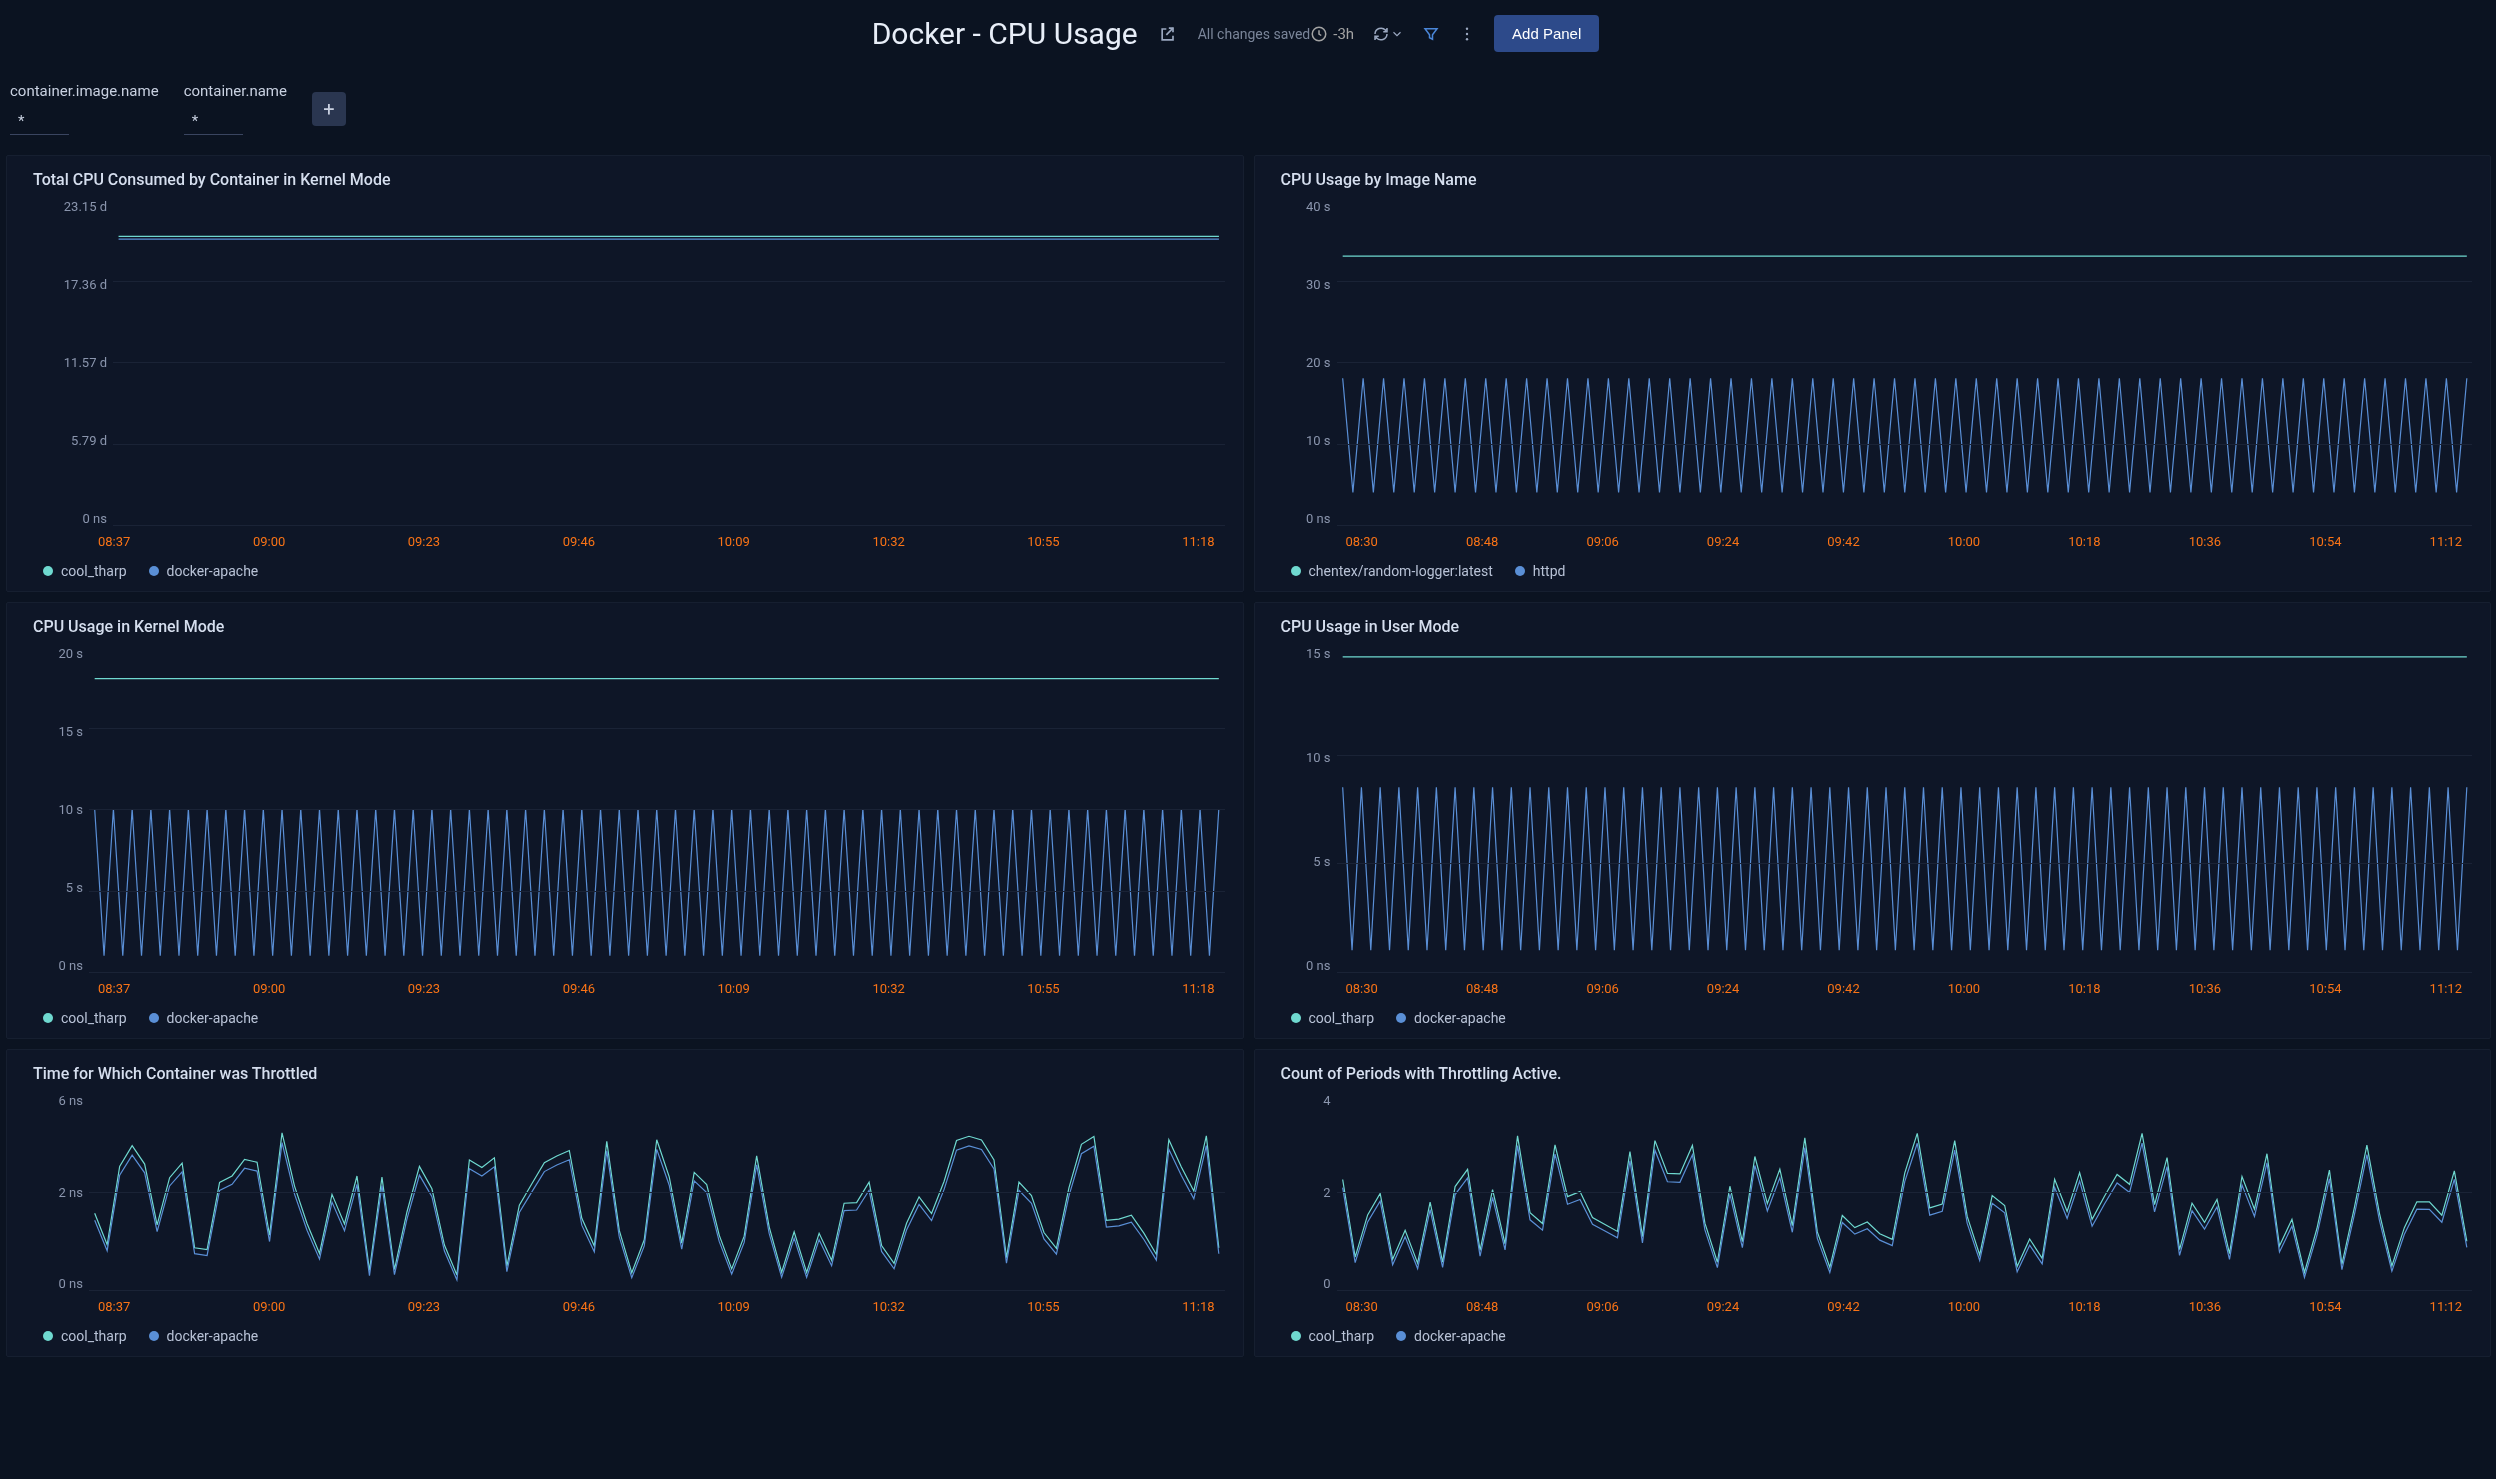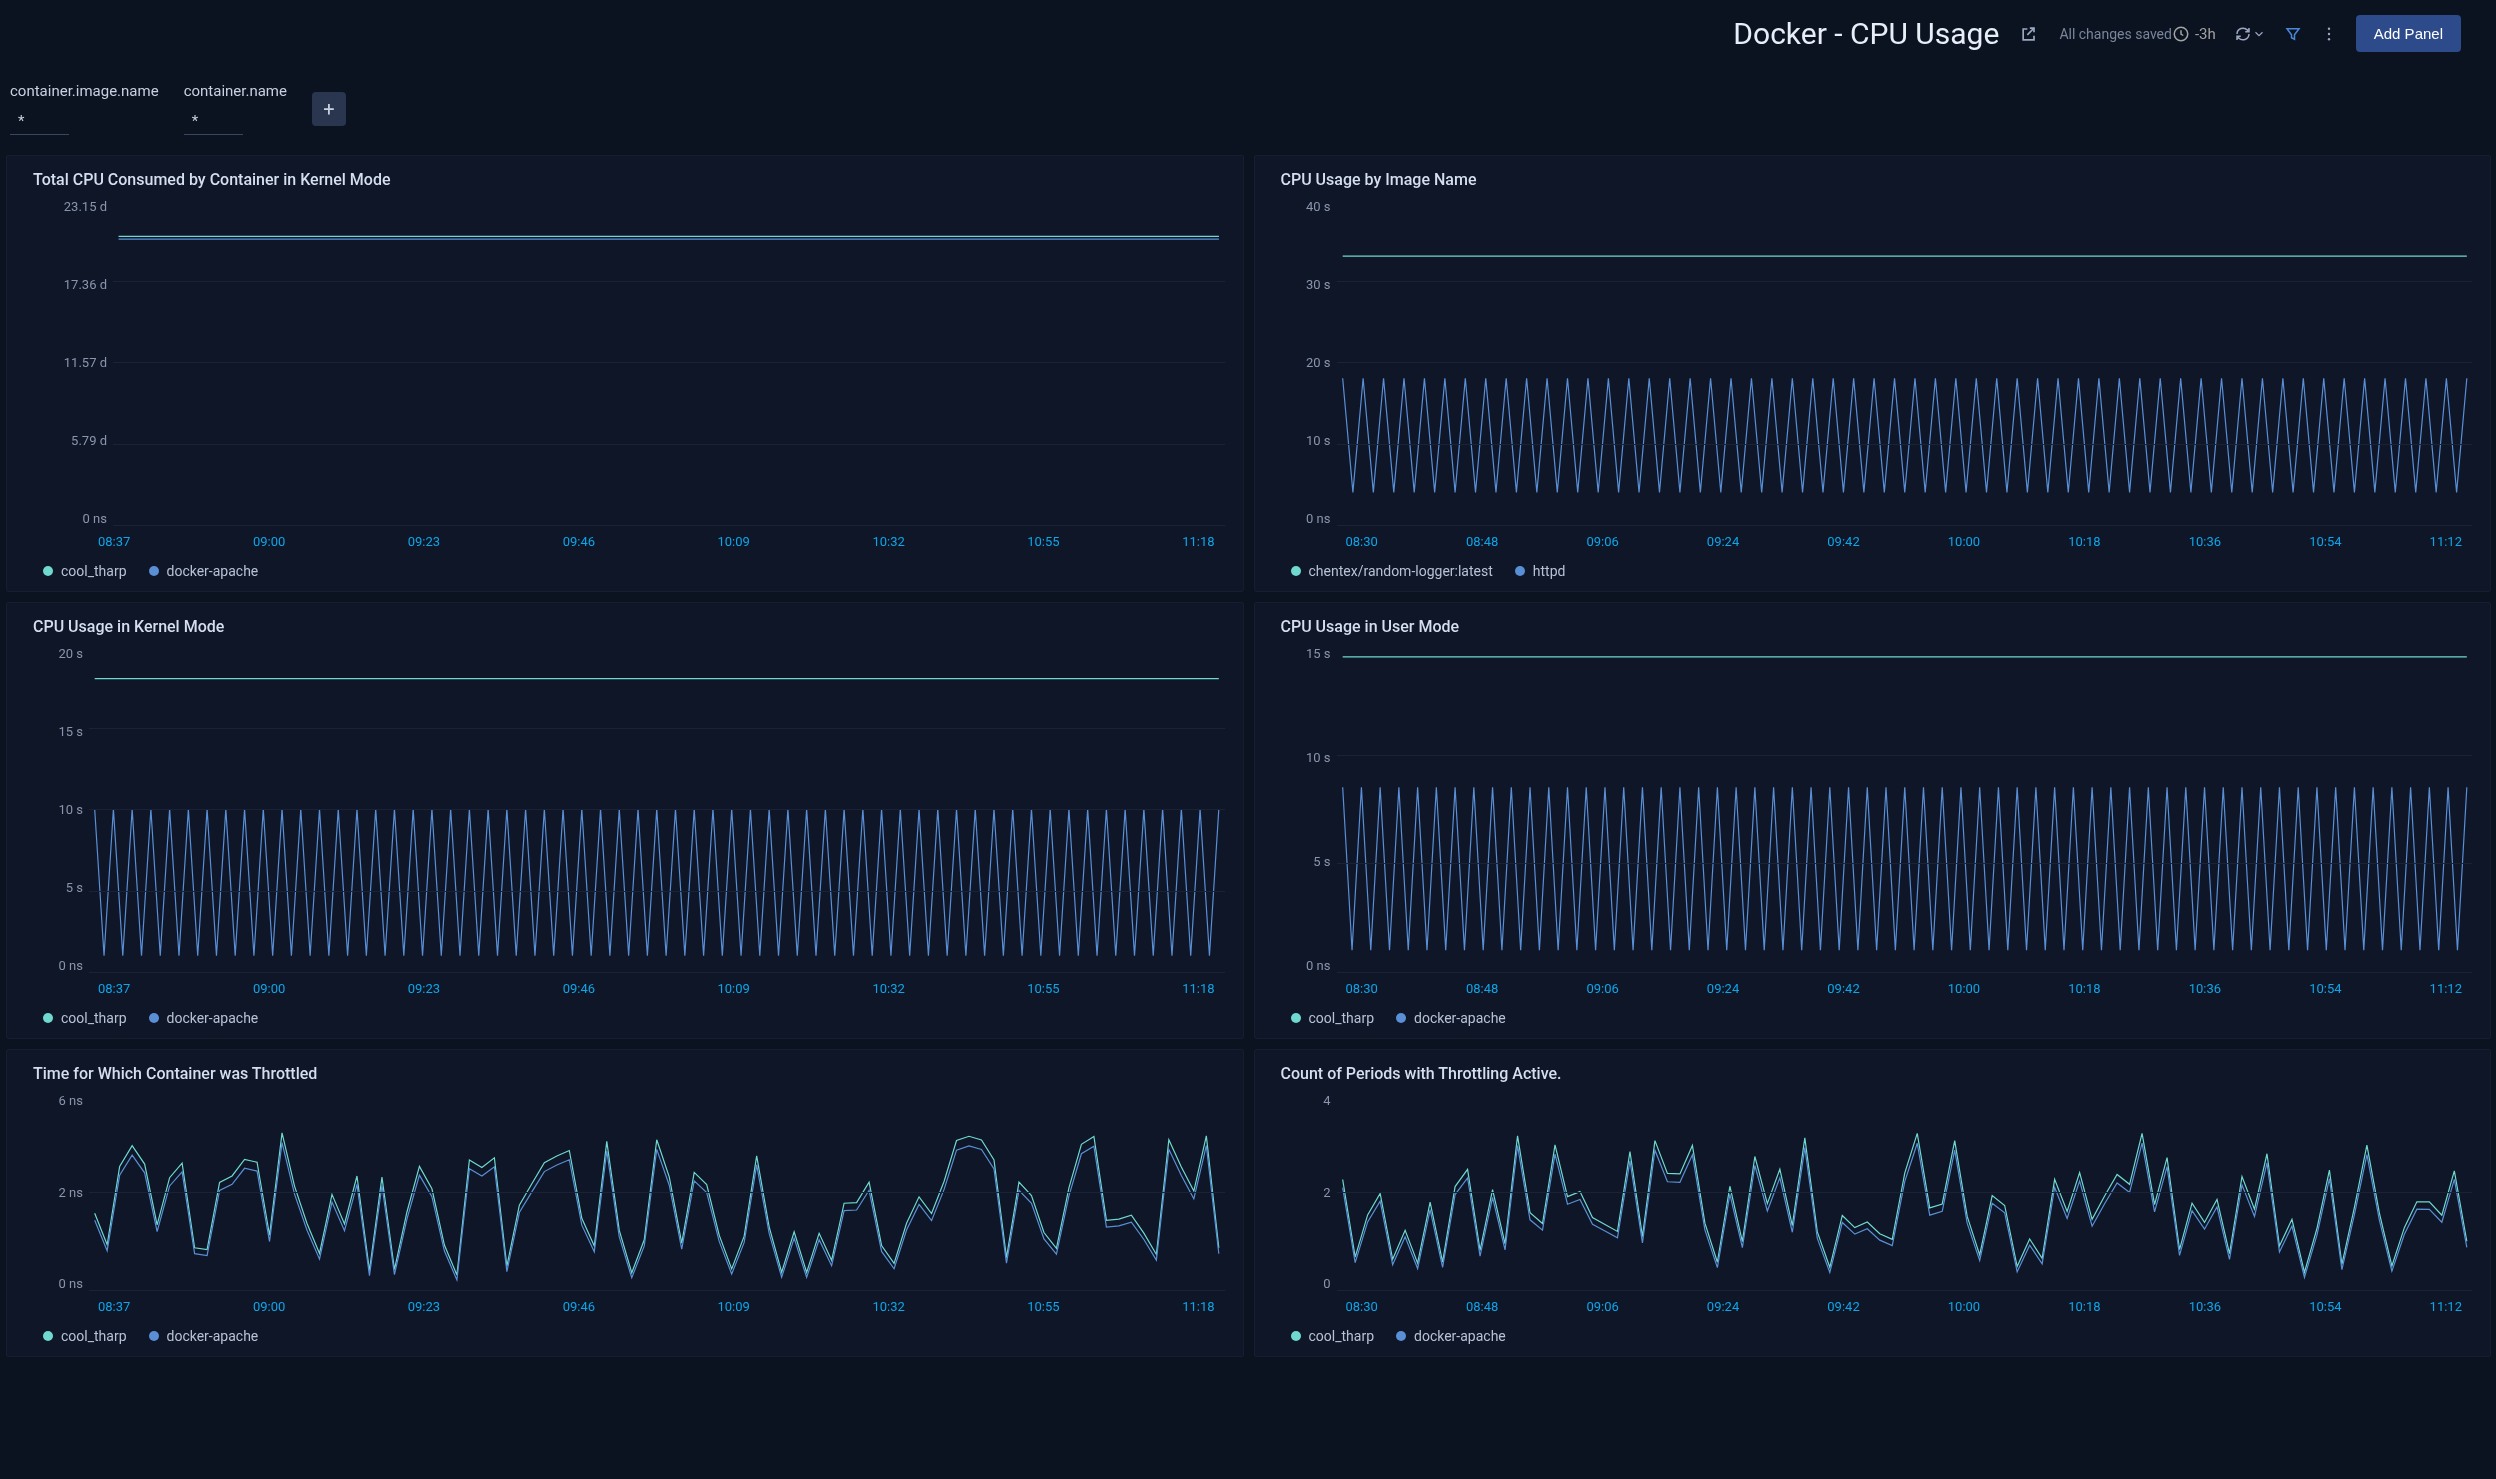--- a/index.html
+++ b/index.html
@@ -8,21 +8,21 @@
   color: #c8d0e0;
   font-family: -apple-system, BlinkMacSystemFont, "Segoe UI", Roboto, sans-serif;
   font-size: 13px;
   width: 2497px;
   min-height: 1479px;
   padding: 0;
 }
 .header {
   display: flex;
   align-items: center;
-  justify-content: flex-end;
+  justify-content: center;
   padding: 15px 36px 10px 10px;
 }
 .header-left {
   display: flex;
   align-items: center;
   gap: 20px;
 }
 .dashboard-title {
   font-size: 30px;
   font-weight: 400;
@@ -122,21 +122,21 @@
   flex: 1;
   position: relative;
   height: var(--plot-h, 327px);
   border-bottom: 1px solid #2a3448;
 }
 .plot svg { width: 100%; height: 100%; display: block; }
 .x-axis {
   display: flex;
   justify-content: space-between;
   font-size: 13px;
-  color: #0ea5e9;
+  color: #f97316;
   margin-left: 55px;
   margin-top: 8px;
   padding: 0 10px;
 }
 .legend {
   display: flex;
   gap: 22px;
   margin-top: 14px;
   margin-left: 10px;
   font-size: 14px;

